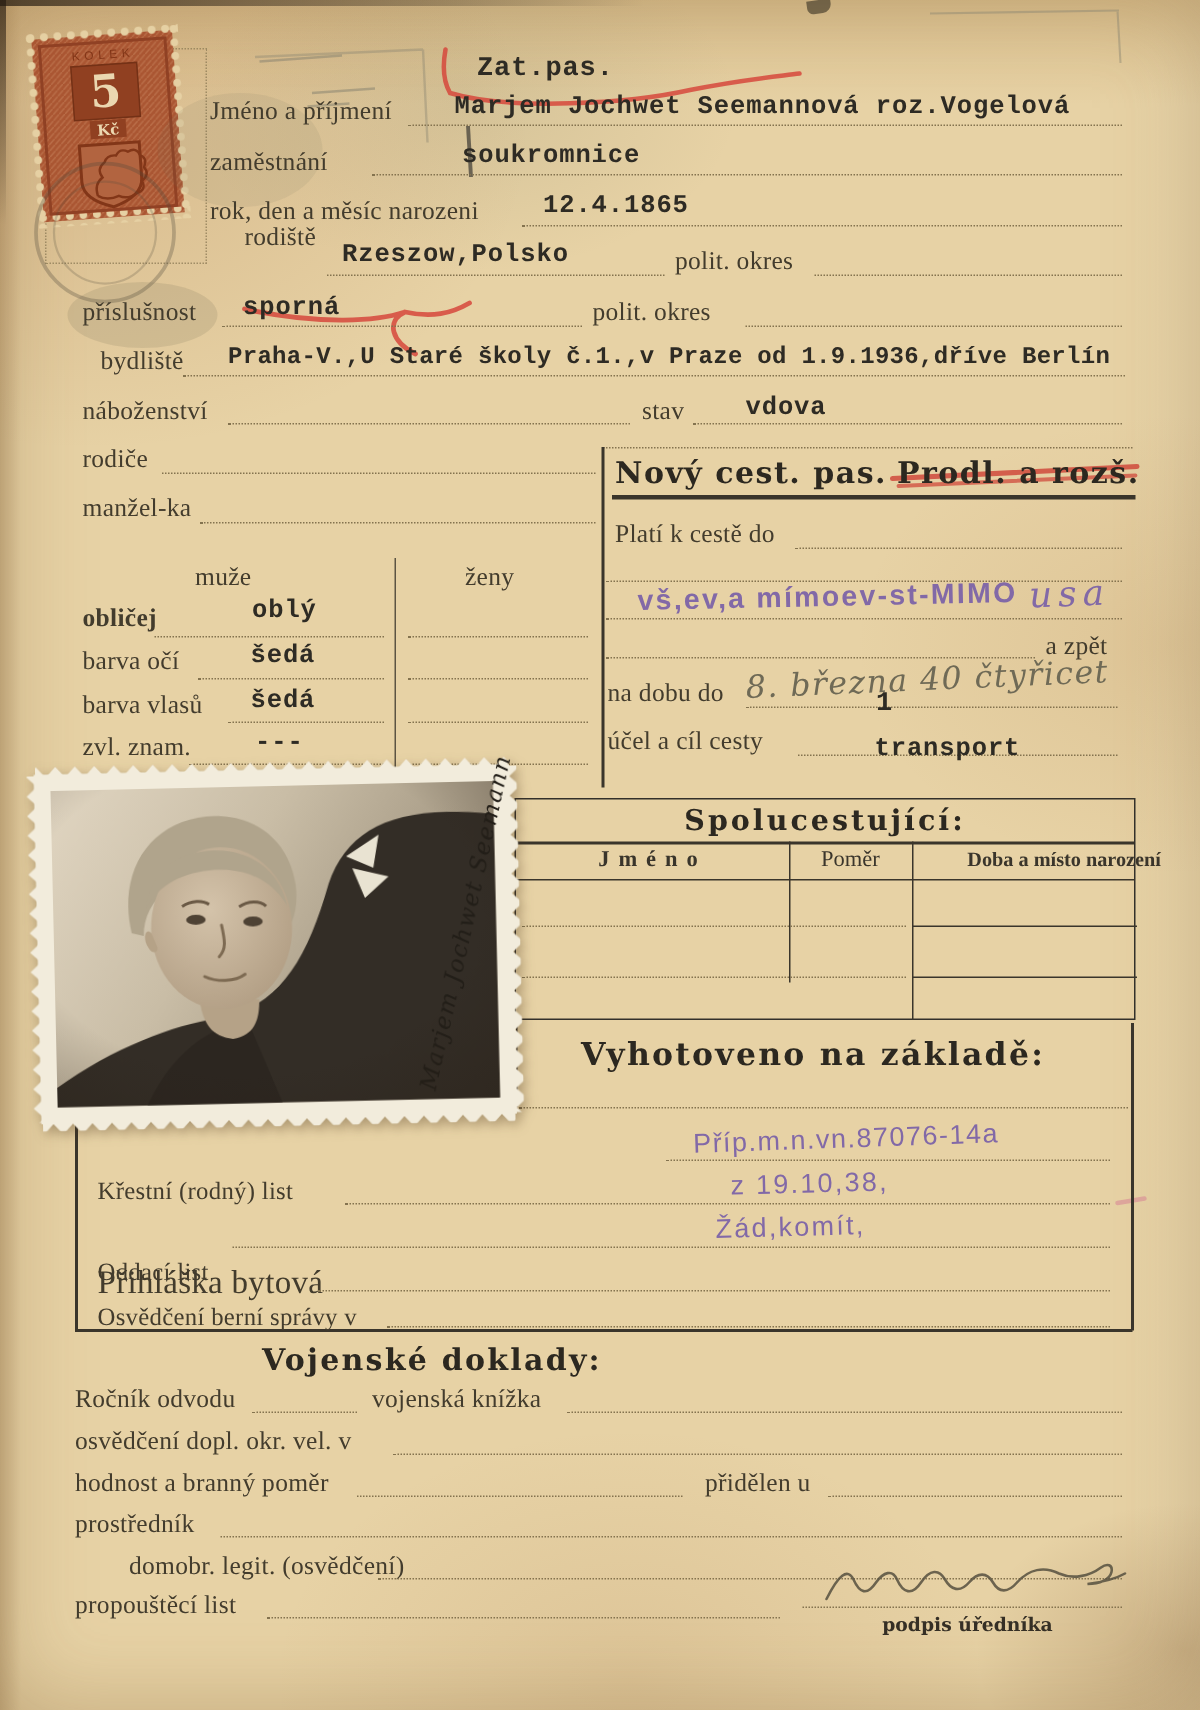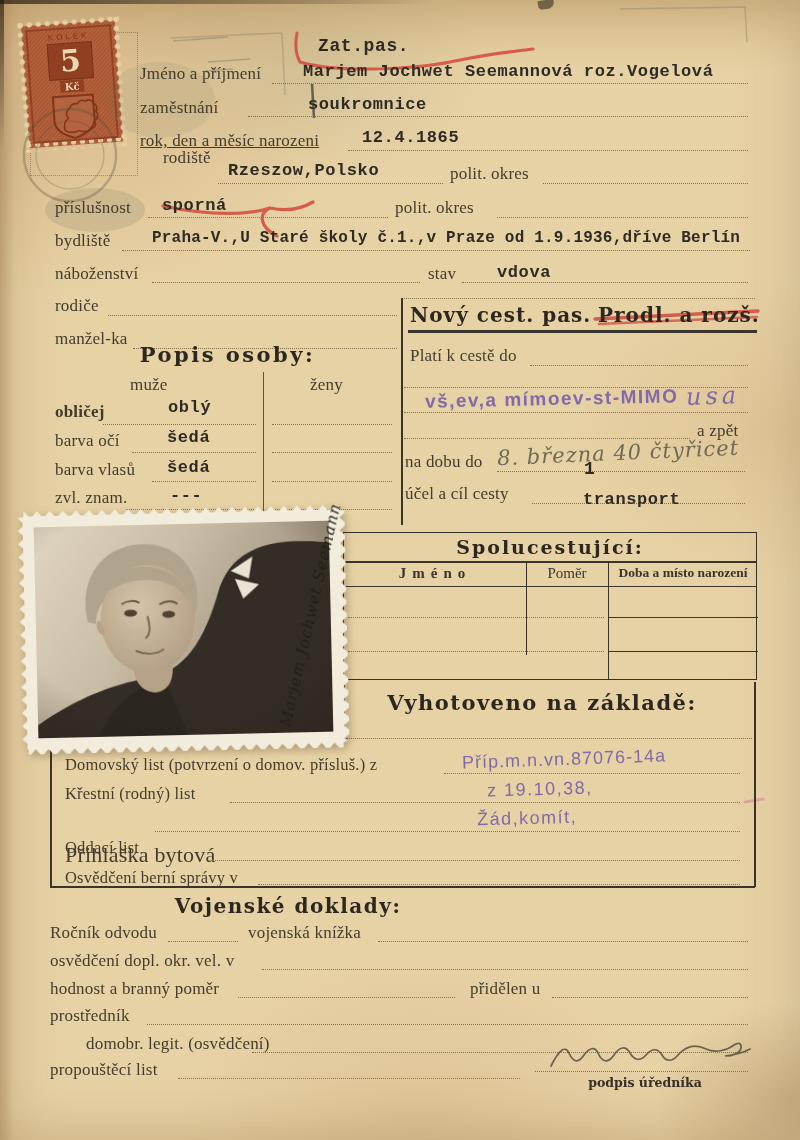--- a/index.html
+++ b/index.html
@@ -95,53 +95,52 @@
   <div class="typed" style="left:318px;top:36px;font-size:18px;">Zat.pas.</div>
 
   <div class="lbl" style="left:140px;top:64px;">Jméno a příjmení</div>
   <i class="dl" style="left:272px;top:83px;width:476px;"></i>
   <div class="typed" style="left:303px;top:62px;font-size:17px;">Marjem Jochwet Seemannová roz.Vogelová</div>
 
   <div class="lbl" style="left:140px;top:98px;">zaměstnání</div>
   <i class="dl" style="left:248px;top:116px;width:500px;"></i>
   <div class="typed" style="left:308px;top:95px;font-size:17px;">soukromnice</div>
 
-  <div class="lbl" style="left:140px;top:131px;text-decoration:underline;">rok, den a měsíc narozeni</div>
+  <div class="lbl" style="left:140px;top:131px;">rok, den a měsíc narozeni</div>
   <i class="dl" style="left:348px;top:150px;width:400px;"></i>
   <div class="typed" style="left:362px;top:128px;font-size:17px;">12.4.1865</div>
 
   <div class="lbl" style="left:163px;top:148px;">rodiště</div>
   <i class="dl" style="left:218px;top:183px;width:225px;"></i>
   <div class="typed" style="left:228px;top:161px;font-size:17px;">Rzeszow,Polsko</div>
   <div class="lbl" style="left:450px;top:164px;">polit. okres</div>
   <i class="dl" style="left:543px;top:183px;width:205px;"></i>
 
   <div class="lbl" style="left:55px;top:198px;">příslušnost</div>
   <i class="dl" style="left:148px;top:217px;width:240px;"></i>
   <div class="typed" style="left:162px;top:196px;font-size:17px;">sporná</div>
   <div class="lbl" style="left:395px;top:198px;">polit. okres</div>
   <i class="dl" style="left:497px;top:217px;width:251px;"></i>
 
-  <div class="lbl" style="left:55px;top:231px;">bydliště</div>
+  <div class="lbl" style="left:67px;top:231px;">bydliště</div>
   <i class="dl" style="left:122px;top:250px;width:628px;"></i>
   <div class="typed" style="left:152px;top:229px;font-size:16px;letter-spacing:.2px;">Praha-V.,U Staré školy č.1.,v Praze od 1.9.1936,dříve Berlín</div>
 
   <div class="lbl" style="left:55px;top:264px;">náboženství</div>
   <i class="dl" style="left:152px;top:282px;width:268px;"></i>
   <div class="lbl" style="left:428px;top:264px;">stav</div>
   <i class="dl" style="left:462px;top:282px;width:286px;"></i>
   <div class="typed" style="left:497px;top:263px;font-size:17px;">vdova</div>
 
   <div class="lbl" style="left:55px;top:296px;">rodiče</div>
   <i class="dl" style="left:108px;top:315px;width:289px;"></i>
 
   <div class="lbl" style="left:55px;top:329px;">manžel-ka</div>
   <i class="dl" style="left:133px;top:348px;width:264px;"></i>
 
-  <div class="bighead" style="left:135px;top:342px;width:185px;text-align:center;font-size:21px;letter-spacing:2.5px;">Popis osoby:</div>
   <div class="lbl" style="left:130px;top:375px;">muže</div>
   <div class="lbl" style="left:310px;top:375px;">ženy</div>
   <div class="sl" style="left:263px;top:372px;width:1px;height:148px;opacity:.8;"></div>
 
   <div class="lbl" style="left:55px;top:402px;font-weight:bold;">obličej</div>
   <i class="dl" style="left:103px;top:424px;width:153px;"></i>
   <i class="dl" style="left:272px;top:424px;width:120px;"></i>
   <div class="typed" style="left:168px;top:398px;font-size:17px;">oblý</div>
 
   <div class="lbl" style="left:55px;top:431px;">barva očí</div>
@@ -183,39 +182,38 @@
 
   <div class="lbl" style="left:405px;top:484px;">účel a cíl cesty</div>
   <i class="dl" style="left:532px;top:503px;width:213px;"></i>
   <div class="typed" style="left:583px;top:490px;font-size:17px;">transport</div>
 
   <div class="abs" style="left:343px;top:532px;width:414px;height:148px;border:1.8px solid #33302a;box-sizing:border-box;">
     <div style="position:absolute;left:0;top:3px;width:100%;text-align:center;font-family:'DejaVu Serif',serif;font-weight:bold;font-size:19px;letter-spacing:2px;color:#2c2820;">Spolucestující:</div>
     <div class="sl" style="left:0;top:28px;width:100%;height:1.6px;"></div>
     <div style="position:absolute;left:0;top:32px;width:182px;text-align:center;font-size:15px;font-weight:bold;letter-spacing:6px;color:#3a352b;">Jméno</div>
     <div style="position:absolute;left:182px;top:32px;width:82px;text-align:center;font-size:15px;font-weight:normal;color:#3a352b;">Poměr</div>
-    <div style="position:absolute;left:264px;top:32px;width:150px;text-align:center;font-size:13.5px;font-weight:bold;color:#3a352b;">Doba a místo narození</div>
+    <div style="position:absolute;left:280px;top:32px;width:150px;text-align:right;font-size:13.5px;font-weight:bold;color:#3a352b;">Doba a místo narození</div>
     <div class="sl" style="left:0;top:53px;width:100%;height:1.4px;"></div>
     <div class="sl" style="left:182px;top:28px;width:1px;height:94px;"></div>
     <div class="sl" style="left:264px;top:28px;width:1px;height:119px;"></div>
     <i class="dl" style="left:4px;top:84px;width:256px;"></i>
     <i class="dl" style="left:4px;top:118px;width:256px;"></i>
     <div class="sl" style="left:264px;top:84px;width:150px;height:1px;"></div>
     <div class="sl" style="left:264px;top:118px;width:150px;height:1px;"></div>
   </div>
 
   <div class="sl" style="left:344px;top:682px;width:1.4px;height:56px;"></div>
   <div class="sl" style="left:754px;top:682px;width:1.6px;height:205px;"></div>
   <div class="bighead" style="left:377px;top:690px;width:330px;text-align:center;font-size:21px;letter-spacing:1.5px;">Vyhotoveno na základě:</div>
   <i class="dl" style="left:346px;top:738px;width:406px;"></i>
 
   <div class="sl" style="left:50px;top:748px;width:1.6px;height:139px;"></div>
   <div class="sl" style="left:50px;top:886px;width:705px;height:1.6px;"></div>
 
-  <div class="lbl" style="left:65px;top:755px;font-size:16.5px;">Domovský list (potvrzení o domov. přísluš.) z</div>
   <i class="dl" style="left:444px;top:773px;width:296px;"></i>
   <div class="purple" style="left:462px;top:749px;font-size:18px;letter-spacing:1px;transform:rotate(-2deg);">Příp.m.n.vn.87076-14a</div>
 
   <div class="lbl" style="left:65px;top:784px;font-size:16.5px;">Křestní (rodný) list</div>
   <i class="dl" style="left:230px;top:802px;width:510px;"></i>
   <div class="purple" style="left:487px;top:779px;font-size:18px;letter-spacing:1.5px;transform:rotate(-1.5deg);">z 19.10,38,</div>
 
   <div class="lbl" style="left:65px;top:813px;font-size:16.5px;margin-top:25px;">Oddací list</div>
   <i class="dl" style="left:155px;top:831px;width:585px;"></i>
   <div class="purple" style="left:477px;top:808px;font-size:18px;letter-spacing:1.5px;transform:rotate(-1.5deg);">Žád,komít,</div>

